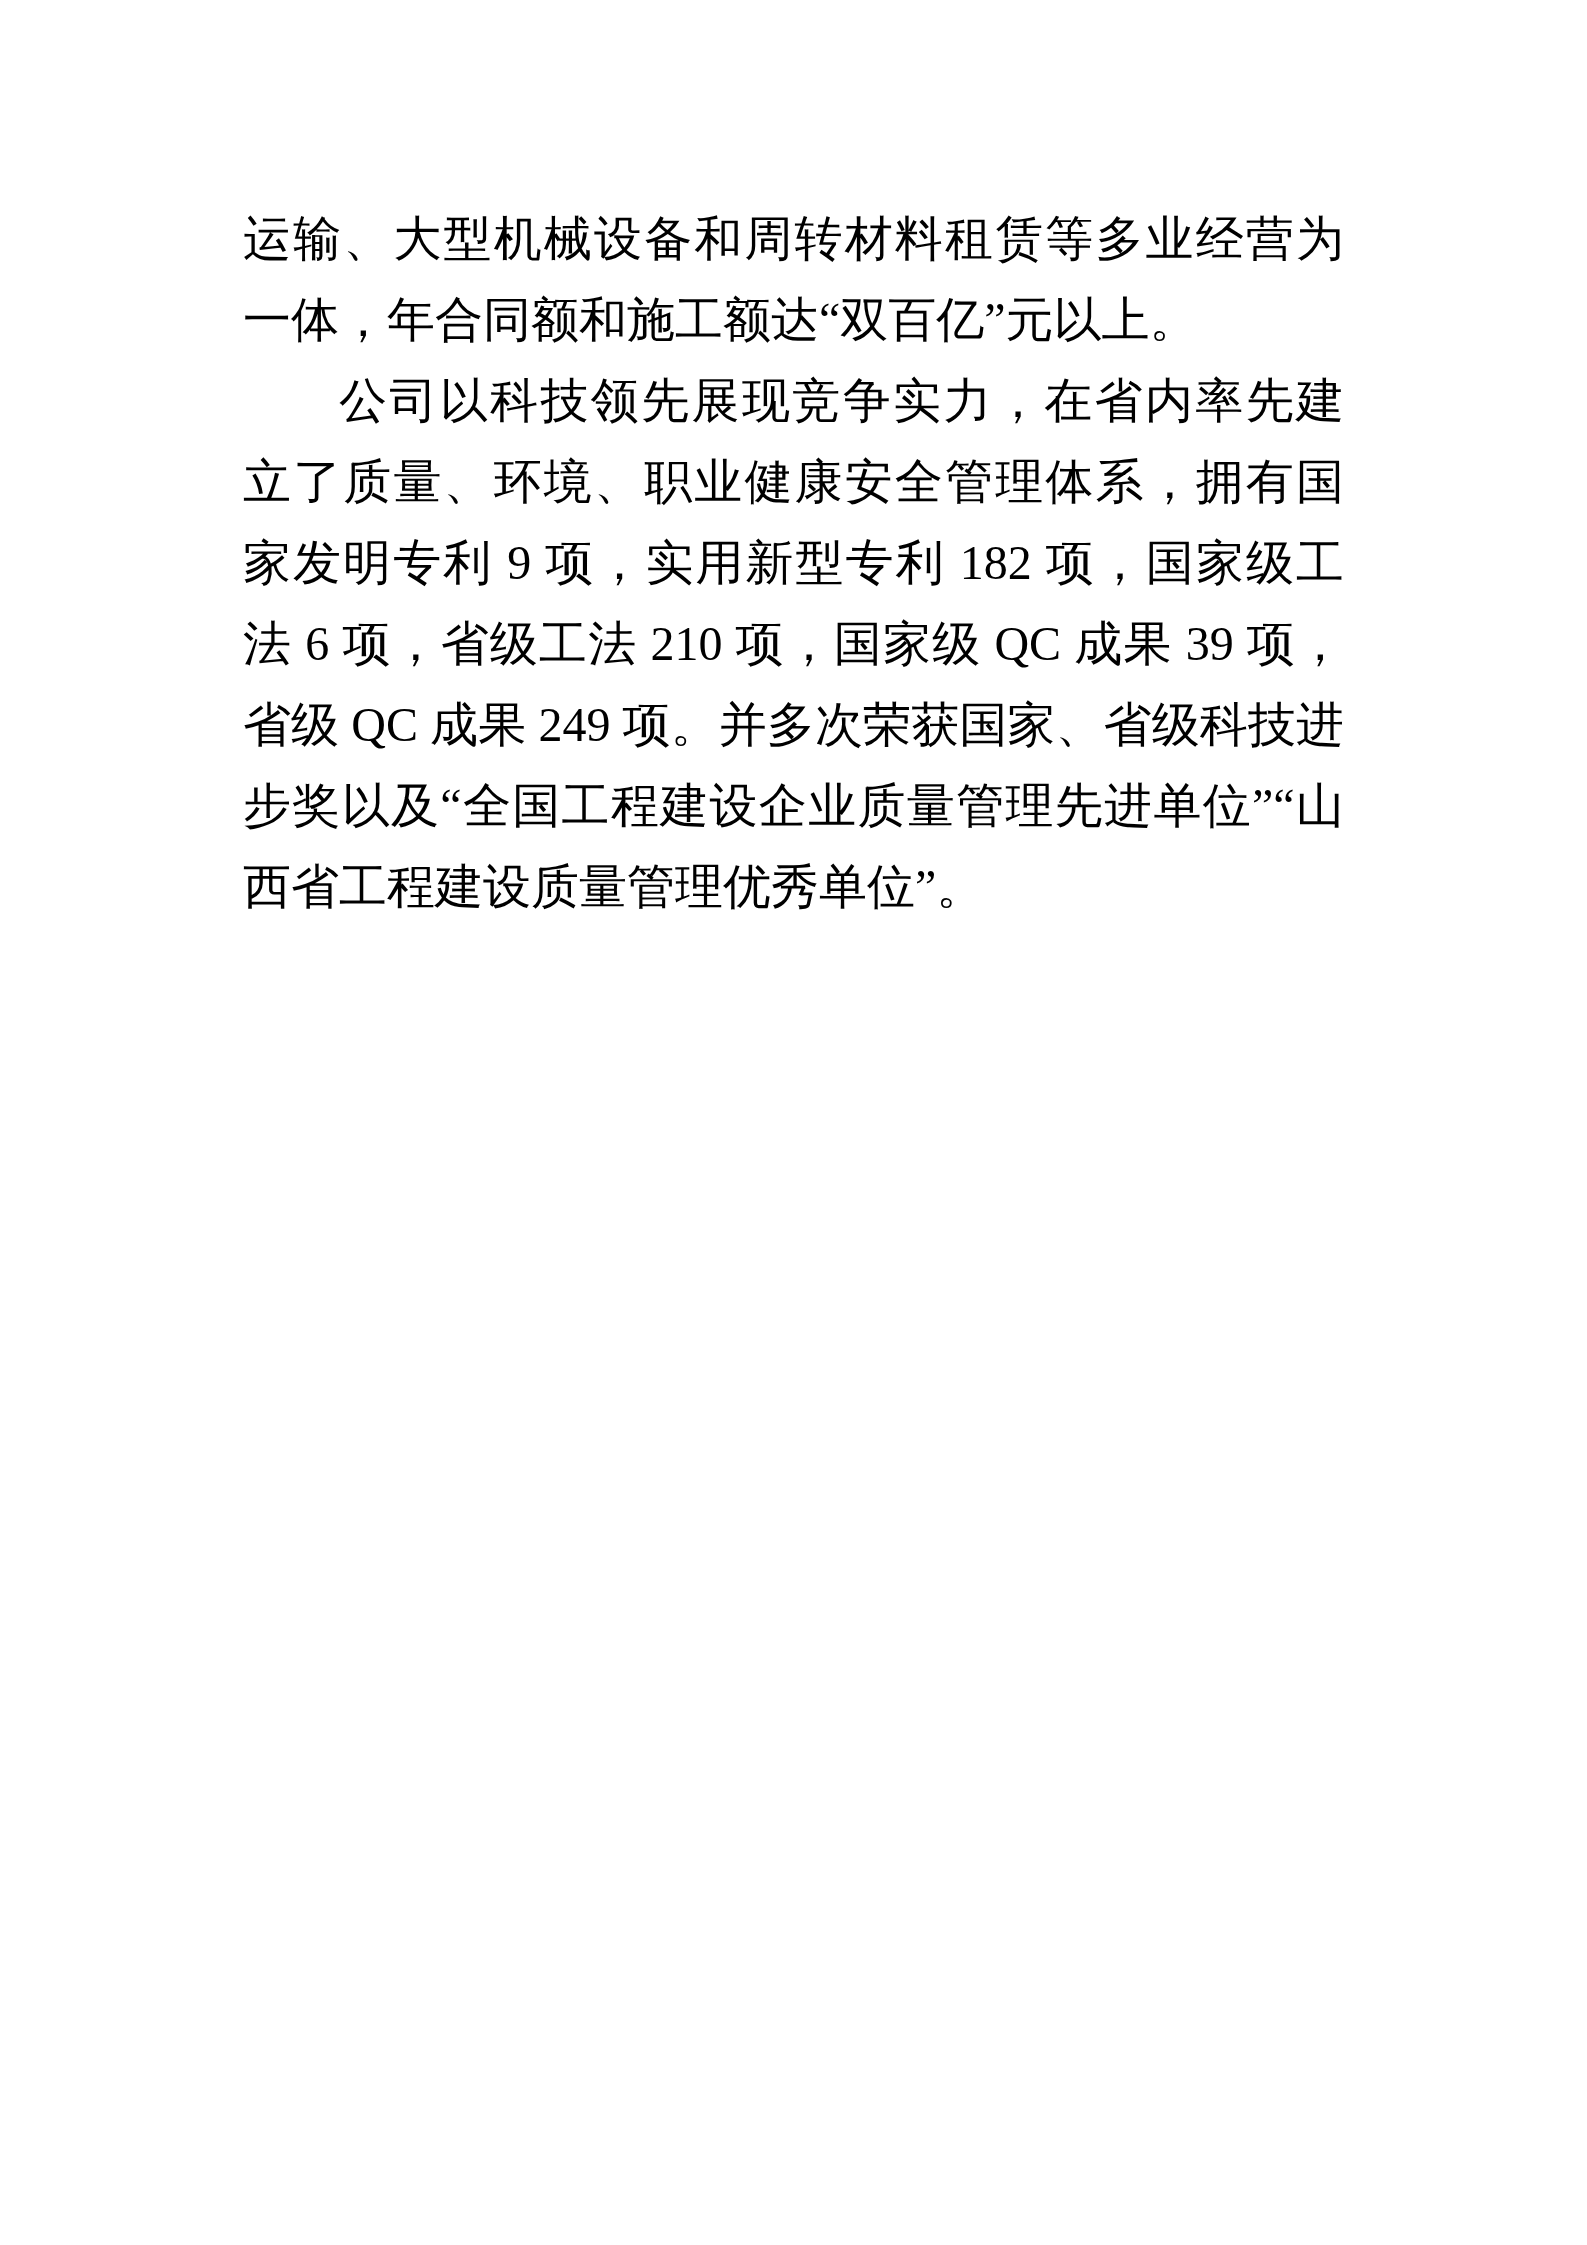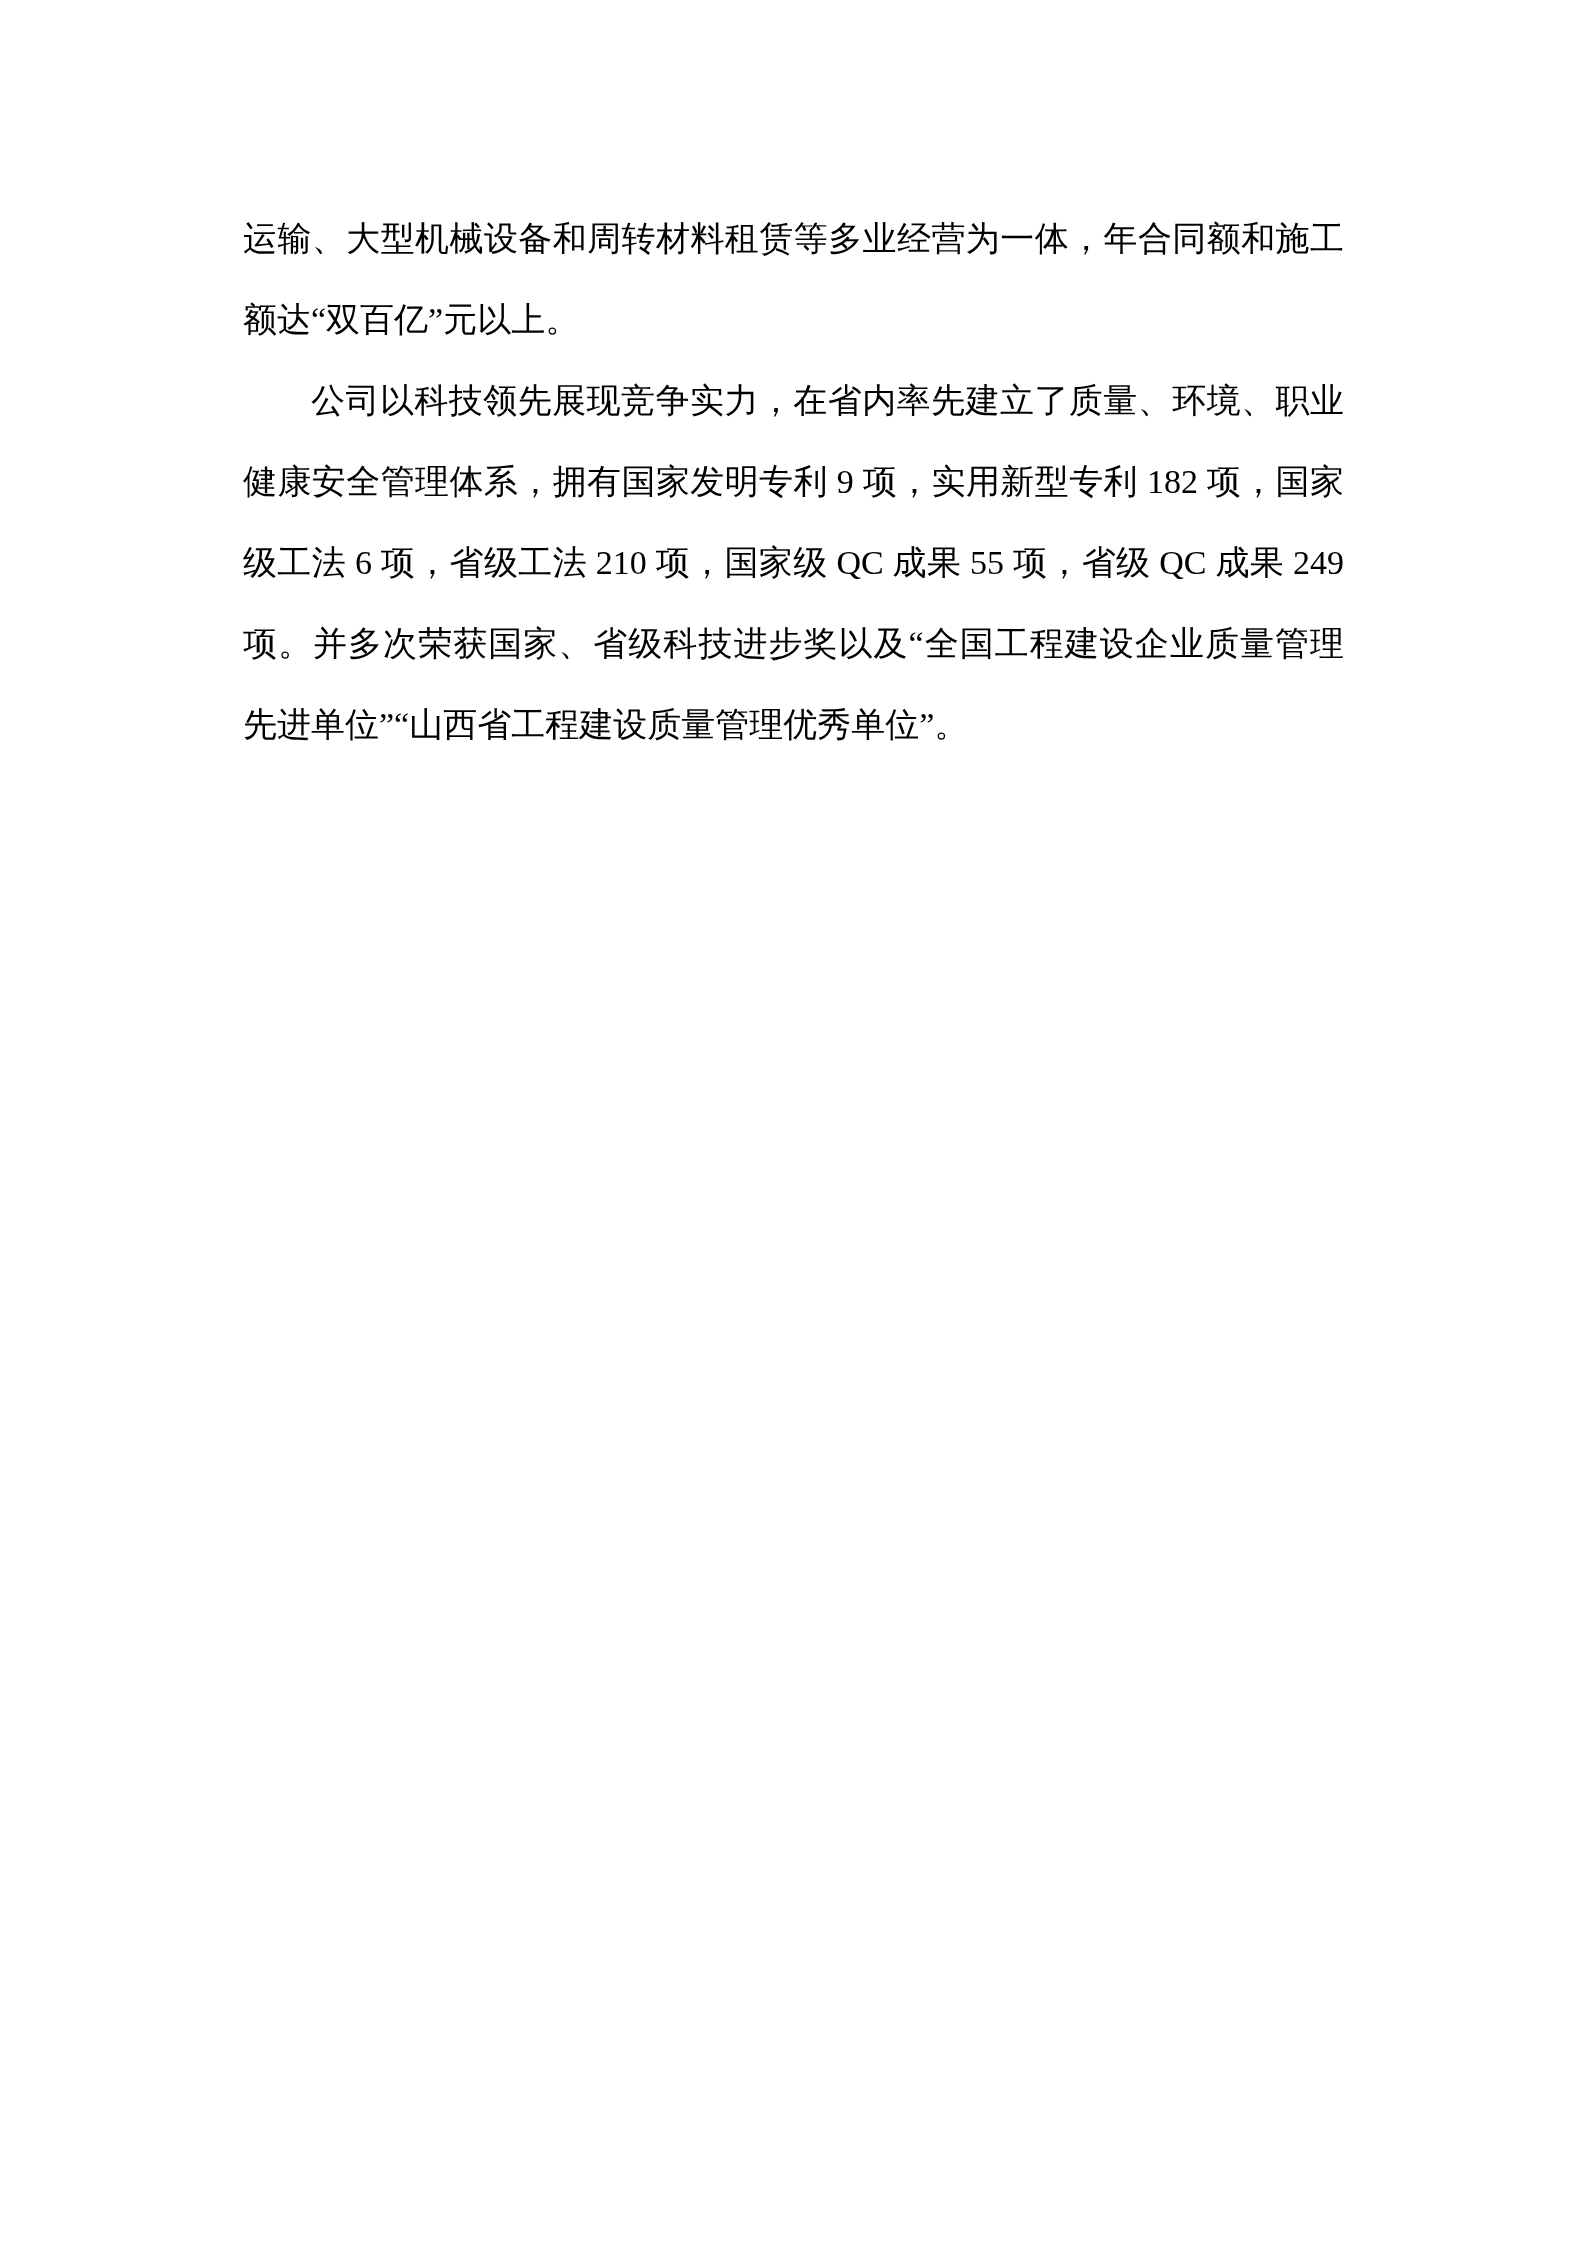--- a/index.html
+++ b/index.html
@@ -13,21 +13,21 @@
     height: 2245px;
     background: #ffffff;
     overflow: hidden;
   }
   .content {
     position: absolute;
     left: 243px;
     top: 198px;
     width: 1101px;
     font-family: "Liberation Serif", "DejaVu Serif", serif;
-    font-size: 34px;
+    font-size: 48px;
     line-height: 81px;
     color: #000000;
     text-align: justify;
     text-justify: inter-ideograph;
     letter-spacing: 0;
   }
   .content p {
     margin: 0;
     padding: 0;
     word-break: break-all;
@@ -35,15 +35,15 @@
   .content p.indent {
     text-indent: 2em;
   }
 </style>
 </head>
 <body>
 
 <div class="page">
   <div class="content">
     <p>运输、大型机械设备和周转材料租赁等多业经营为一体，年合同额和施工额达“双百亿”元以上。</p>
-    <p class="indent">公司以科技领先展现竞争实力，在省内率先建立了质量、环境、职业健康安全管理体系，拥有国家发明专利 9 项，实用新型专利 182 项，国家级工法 6 项，省级工法 210 项，国家级 QC 成果 55 项，省级 QC 成果 249 项。并多次荣获国家、省级科技进步奖以及“全国工程建设企业质量管理先进单位”“山西省工程建设质量管理优秀单位”。</p>
+    <p class="indent">公司以科技领先展现竞争实力，在省内率先建立了质量、环境、职业健康安全管理体系，拥有国家发明专利 9 项，实用新型专利 182 项，国家级工法 6 项，省级工法 210 项，国家级 QC 成果 39 项，省级 QC 成果 249 项。并多次荣获国家、省级科技进步奖以及“全国工程建设企业质量管理先进单位”“山西省工程建设质量管理优秀单位”。</p>
   </div>
 </div>
 
 </body></html>

